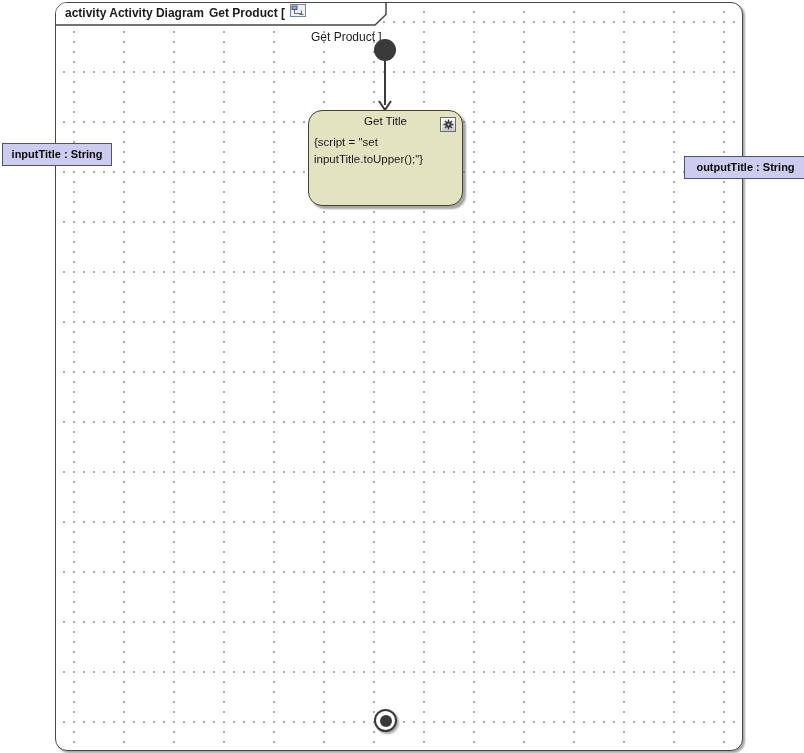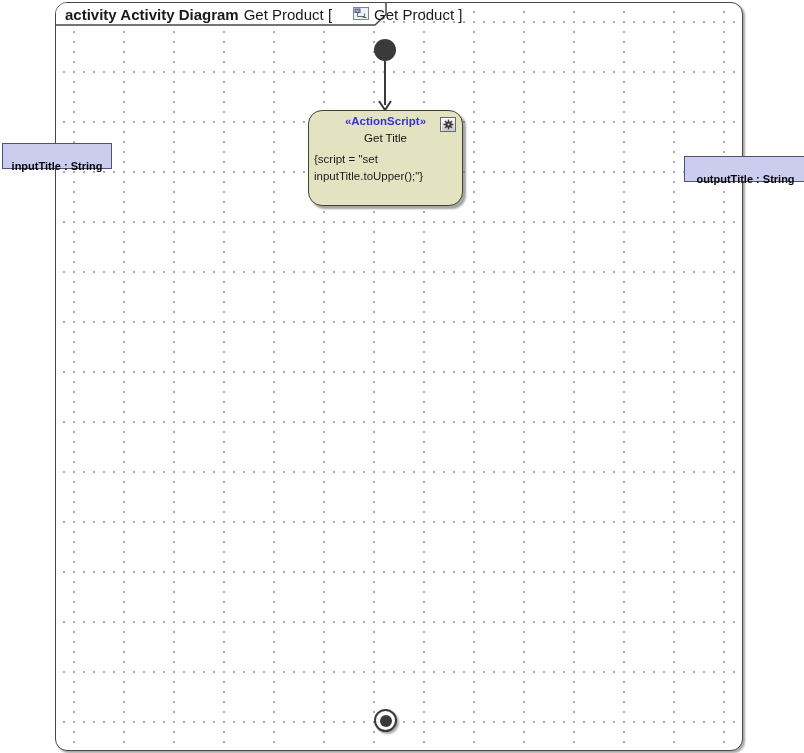--- a/index.html
+++ b/index.html
@@ -26,27 +26,27 @@
     background-position: 3px 44px, 43px 4px;
     box-shadow: 2px 2px 2px rgba(60,60,60,0.45);
     overflow: hidden;
   }
 
   
   .tab-svg { position: absolute; left: 0; top: 0; }
   .tab-text {
     position: absolute; left: 9px; top: 0;
     height: 22px; line-height: 21px;
-    font-size: 15px; color: #1a1a1a;
+    font-size: 12px; color: #1a1a1a;
     white-space: nowrap;
-    display: flex; align-items: center;
+    display: flex; align-items: flex-start;
   }
   .tab-text .bold { font-weight: bold; margin-right: 5px; }
-  .tab-text .plain { margin-right: 20px; }
-  .tab-text .closing { margin-left: 4px; }
+  .tab-text .plain { margin-right: 4px; font-weight: bold; }
+  .tab-text .closing { margin-left: 4px; margin-top: 24px; }
   .diagram-icon { display: inline-block; margin: 0 1px; }
 
   
   .initial-node {
     position: absolute; left: 318px; top: 36px;
     width: 22px; height: 22px;
     background: #3a3a3a; border-radius: 50%;
   }
 
   
@@ -84,21 +84,21 @@
   }
 
   
   .pin-label {
     position: absolute;
     height: 23px; line-height: 21px;
     background: #ccccee;
     border: 1px solid #50507a;
     font-size: 11px; font-weight: bold; color: #0a0a0a;
     text-align: center;
-    padding: 12px 6px;
+    padding: 0 6px;
     white-space: nowrap;
   }
   .pin-input  { left: 2px;  top: 143px; width: 110px; }
   .pin-output { left: 684px; top: 156px; width: 123px; }
 
   
   .final-node {
     position: absolute; left: 318px; top: 706px;
     width: 23px; height: 23px;
     background: #ffffff;
@@ -135,21 +135,20 @@
   </div>
 
   <div class="initial-node"></div>
 
   <svg class="flow-svg" width="32" height="54">
     <line x1="16" y1="2" x2="16" y2="46" stroke="#3a3a3a" stroke-width="2"></line>
     <path d="M10,42 L16,51 L22,42" fill="none" stroke="#3a3a3a" stroke-width="2"></path>
   </svg>
 
   <div class="action-node">
-    <div class="stereotype">«ActionScript»</div>
     <div class="gear-box">
       <svg width="11" height="11" viewBox="0 0 12 12">
         <g stroke="#3c3c3c" stroke-width="1.5">
           <line x1="6" y1="0.6" x2="6" y2="11.4"></line>
           <line x1="0.6" y1="6" x2="11.4" y2="6"></line>
           <line x1="2.2" y1="2.2" x2="9.8" y2="9.8"></line>
           <line x1="9.8" y1="2.2" x2="2.2" y2="9.8"></line>
         </g>
         <circle cx="6" cy="6" r="3.4" fill="#3c3c3c"></circle>
         <circle cx="6" cy="6" r="1.1" fill="#dedede"></circle>

